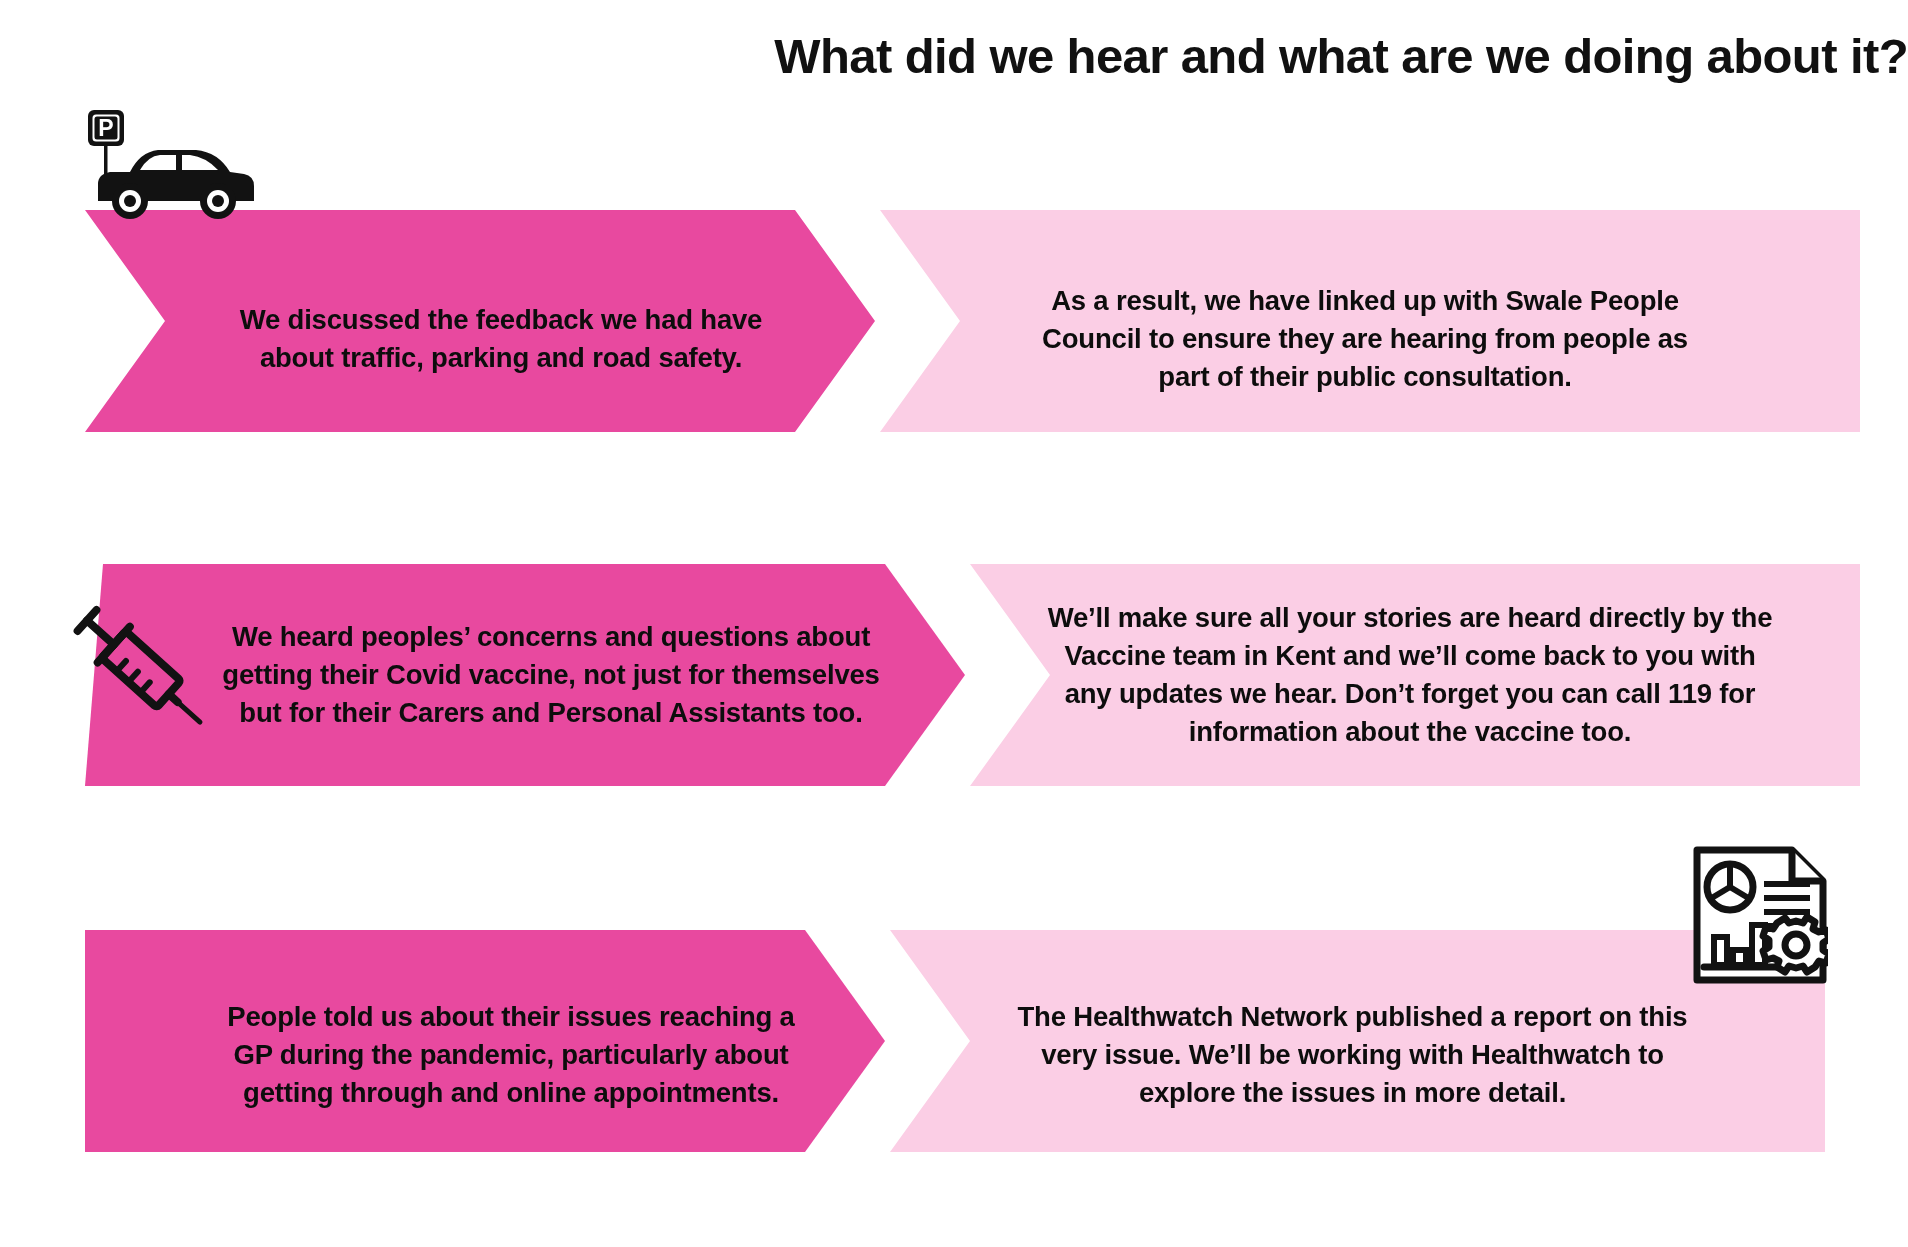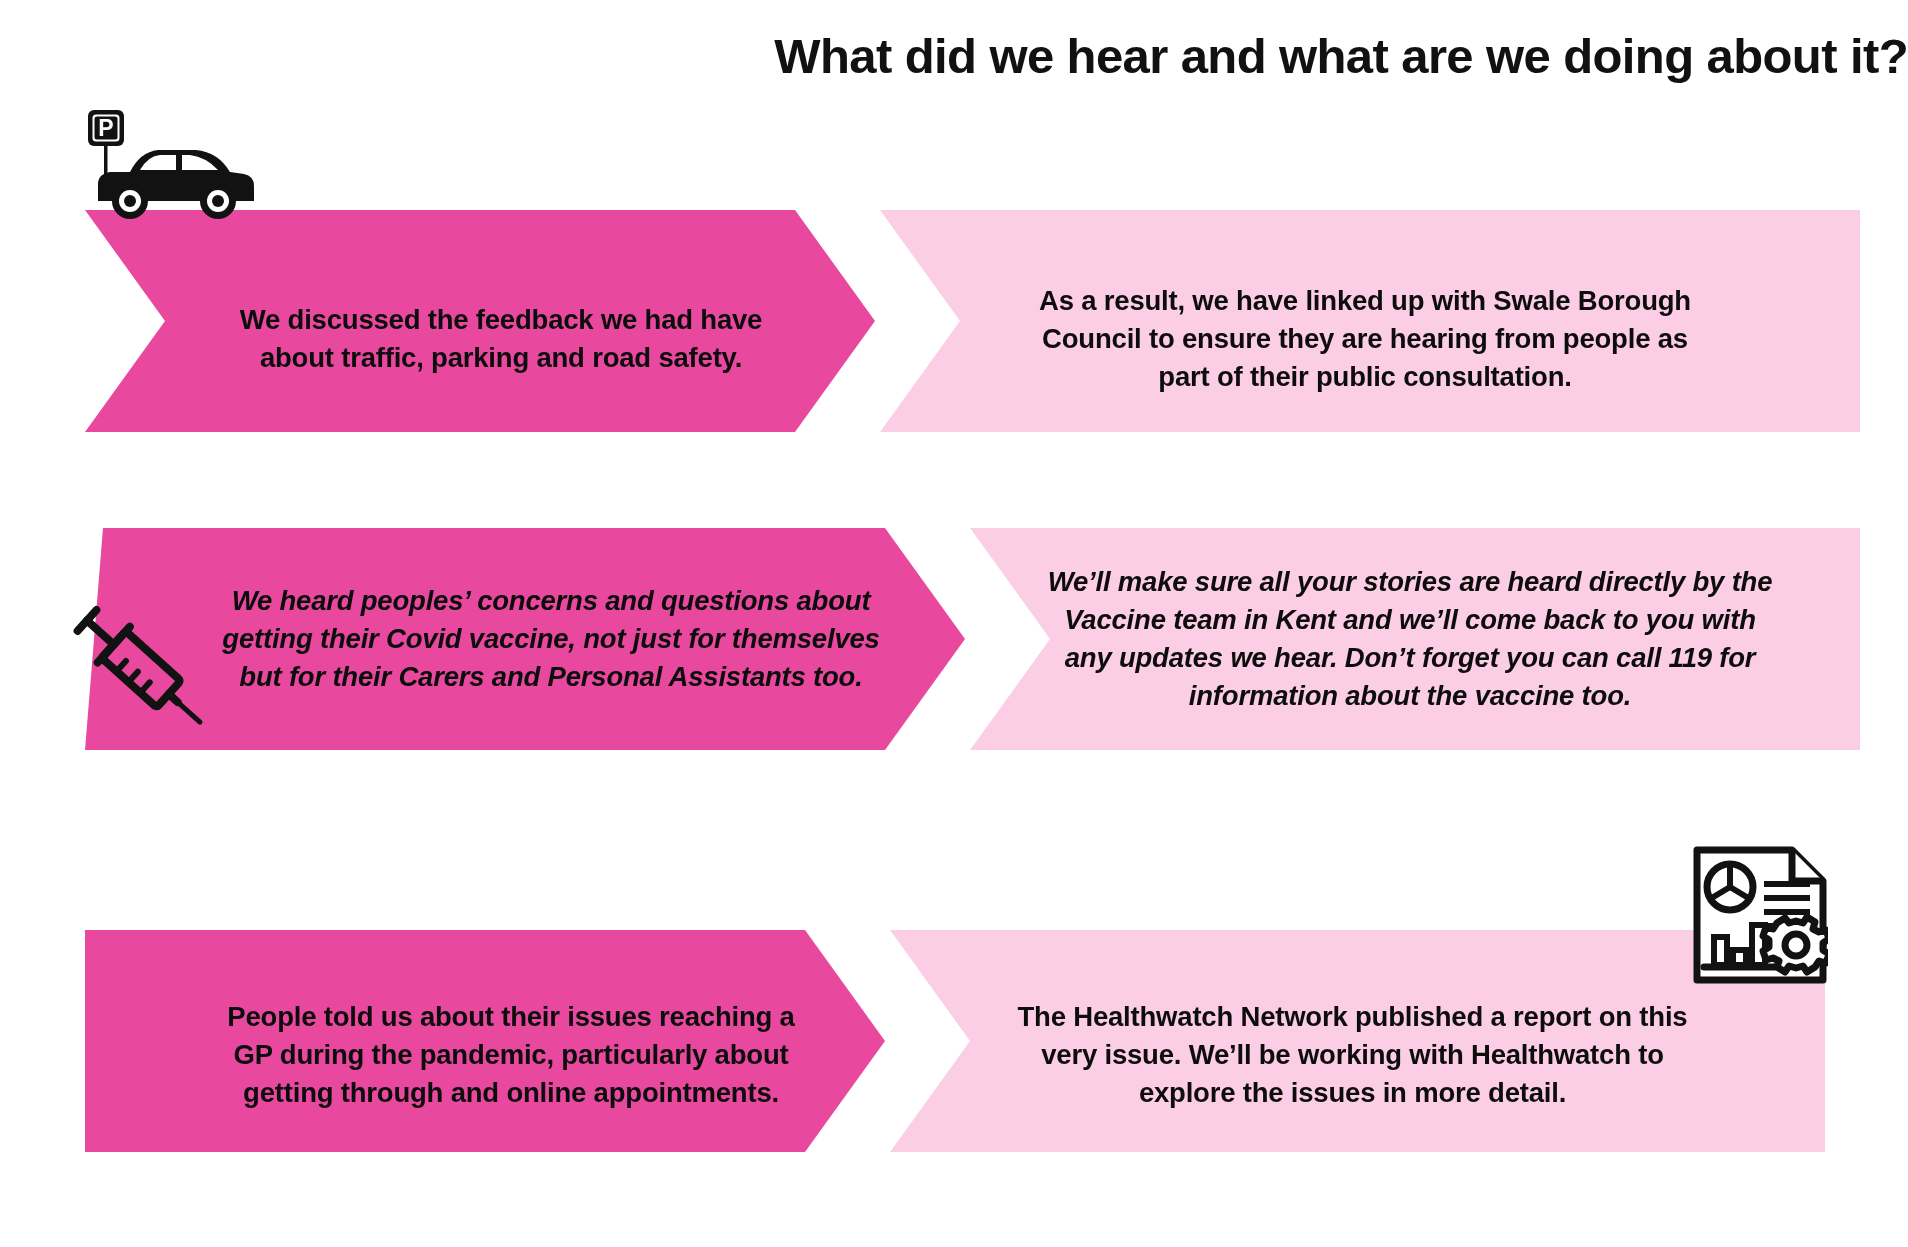--- a/index.html
+++ b/index.html
@@ -37,21 +37,21 @@
   }
 
   
   .row {
     position: absolute;
     left: 0;
     width: 1908px;
     height: 222px;
   }
   .row-1 { top: 210px; }
-  .row-2 { top: 528px; font-style: italic; }
+  .row-2 { top: 564px; }
   .row-3 { top: 930px; border-radius: 24px; }
 
   
   .chev {
     position: absolute;
     top: 0;
     height: 222px;
     display: flex;
     align-items: center;
     justify-content: center;
@@ -150,21 +150,21 @@
 
 <div class="page">
 
   <div class="title">What did we hear and what are we doing about it?</div>
 
   <div class="row row-1">
     <div class="chev chev-left">
       <div class="chev-text">We discussed the feedback we had have about traffic, parking and road safety.</div>
     </div>
     <div class="chev chev-right">
-      <div class="chev-text">As a result, we have linked up with Swale Borough Council to ensure they are hearing from people as part of their public consultation.</div>
+      <div class="chev-text">As a result, we have linked up with Swale People Council to ensure they are hearing from people as part of their public consultation.</div>
     </div>
   </div>
 
   <svg class="icon-parking-car" viewBox="0 0 180 115">
 
     <rect x="26" y="30" width="3.5" height="62" fill="#121212"></rect>
 
     <rect x="10" y="2" width="36" height="36" rx="6" ry="6" fill="#121212"></rect>
     <rect x="14.5" y="6.5" width="27" height="27" rx="3.5" ry="3.5" fill="#ffffff"></rect>
     <rect x="16.5" y="8.5" width="23" height="23" rx="2.5" ry="2.5" fill="#121212"></rect>

